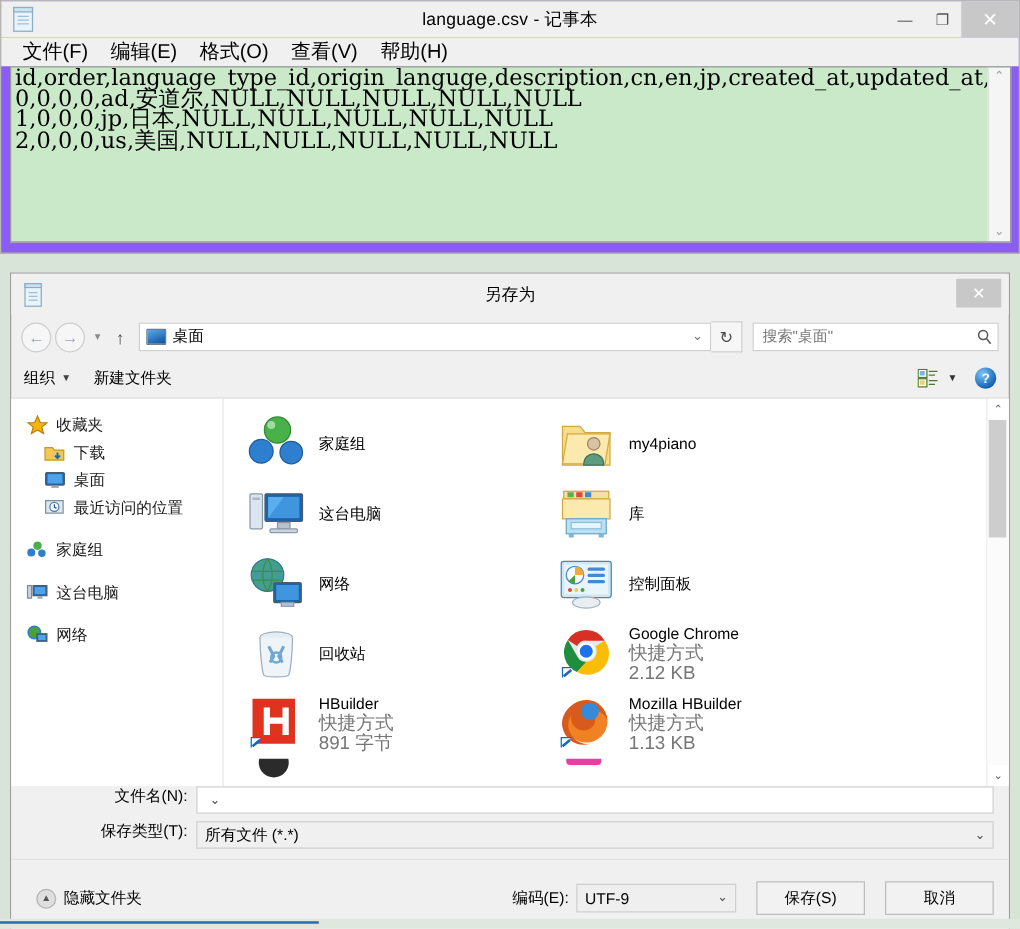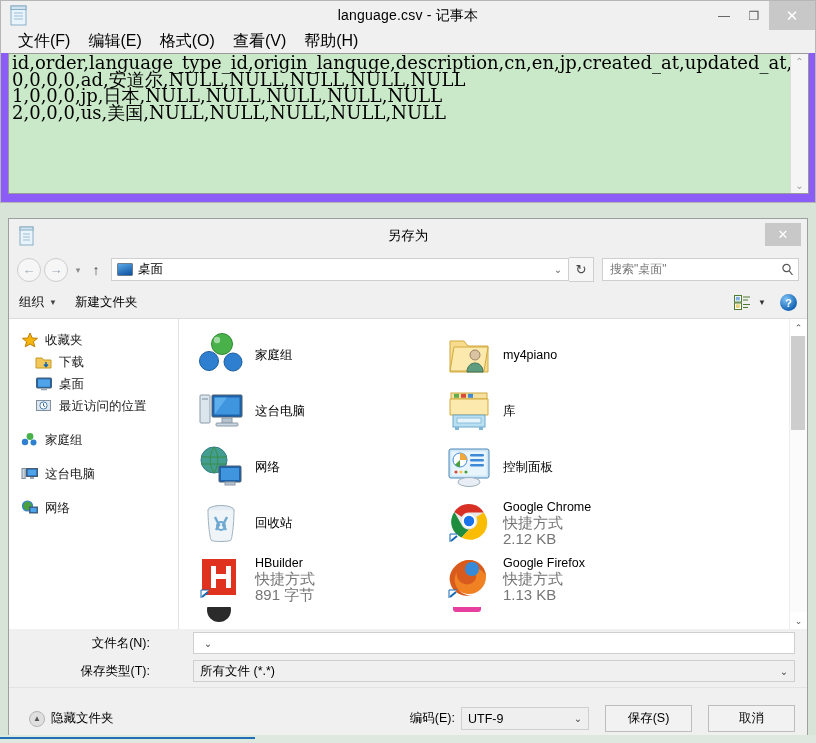--- a/index.html
+++ b/index.html
@@ -141,21 +141,21 @@
   #filescroll{
     position:absolute;right:0;top:0;width:17px;height:100%;
     background:#fff;border-left:1px solid #ececec;
     display:flex;flex-direction:column;align-items:center;
   }
   #filescroll .arr{height:17px;color:#555;font-size:9px;display:flex;align-items:center;}
   #filescroll .track{flex:1;width:17px;position:relative;background:#fbfbfb;}
   #filescroll .thumb{position:absolute;left:1px;top:0;width:14px;height:94px;background:#cdcdcd;}
   
   #formrows{position:absolute;left:0;top:410px;right:0;height:60px;background:#f0f0f0;}
-  .frow{display:flex;align-items:center;height:28px;padding:0 12px 0 0;gap:36px;}
+  .frow{display:flex;height:28px;padding:0 12px 0 0;}
   .flabel{width:148px;text-align:right;padding-right:7px;font-size:12.5px;box-sizing:border-box;}
   .fctrl{
     flex:1;height:22px;border:1px solid #cfcfcf;background:#fff;
     display:flex;align-items:center;padding:0 2px 0 6px;box-sizing:border-box;font-size:12.5px;
   }
   .fctrl.grayed{background:#f0f0f0;}
   .fctrl .val{flex:1;}
   .fctrl .dd{width:16px;text-align:center;color:#4a4a4a;font-size:10px;}
   
   #footer{
@@ -484,21 +484,21 @@
       <div class="fitem">
         <svg class="fico" viewBox="0 0 48 48">
           <circle cx="24" cy="22" r="17" fill="#f08223"></circle>
           <path d="M24 5c9 0 16 7 17 16-3-6-9-9-15-8 4 2 6 6 5 10-2 6-9 8-14 5-4-2-6-7-5-11-2 3-3 7-2 11 2 8 9 13 17 12-10 3-20-3-22-13C3 17 11 6 24 5z" fill="#d85b1d"></path>
           <circle cx="27" cy="14" r="7" fill="#3f95de"></circle>
           <circle cx="27" cy="14" r="7" fill="#2f7fd0" opacity=".5"></circle>
           <path d="M4 43v-8h8" fill="#fff" stroke="#1769b5"></path>
           <path d="M5 42l6-5" stroke="#1769b5" stroke-width="2"></path>
         </svg>
         <div class="finfo">
-          <div class="fname">Google Firefox</div>
+          <div class="fname">Mozilla HBuilder</div>
           <div class="fsub">快捷方式</div>
           <div class="fsub">1.13 KB</div>
         </div>
       </div>
 
       <div class="fitem" style="height:30px;overflow:hidden;">
         <svg class="fico" viewBox="0 0 48 48">
           <circle cx="22" cy="12" r="12" fill="#2b2b2b"></circle>
         </svg>
         <div class="finfo">

